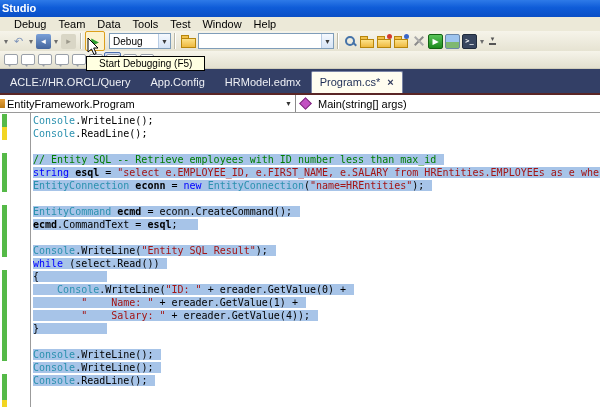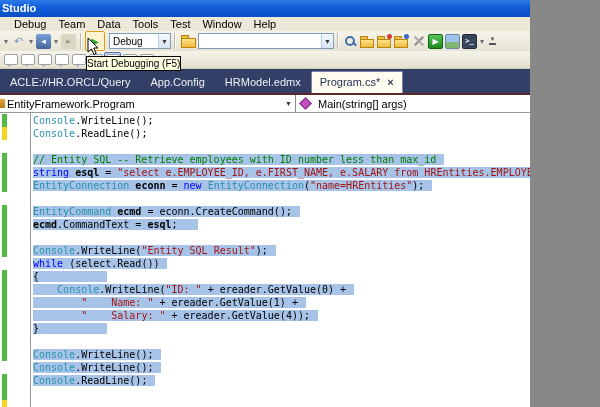--- a/index.html
+++ b/index.html
@@ -1,16 +1,16 @@
 <!DOCTYPE html>
 <html style="--selection: #a7c4e8; --keyword: #0000ff; --type: #2b91af; --string: #a31515; --comment: #007d00; --tab-strip: #333f66; --change-saved: #55b948; --change-unsaved: #f2d522; --tooltip-bg: #ffffe1;"><head>
 <meta charset="utf-8">
 <style>
   html,body{margin:0;padding:0;background:#888;}
-  .win{width:530px;height:407px;position:relative;overflow:hidden;background:#ece9d8;
+  .win{width:600px;height:407px;position:relative;overflow:hidden;background:#ece9d8;
        font-family:"Liberation Sans",sans-serif;font-size:11px;color:#000;}
 
   
   .titlebar{height:17px;background:linear-gradient(180deg,#2e7ae8 0%,#0f5cd8 45%,#0a4fc6 100%);
             color:#fff;font-weight:bold;padding:2px 0 0 2px;box-sizing:border-box;}
   
   .menubar{height:14px;line-height:14px;padding-left:8px;background:#ece9d8;}
   .mi{display:inline-block;padding:0 6px;cursor:default;}
 
   
@@ -53,21 +53,21 @@
   .overflow{display:flex;flex-direction:column;align-items:center;margin-left:3px;color:#555;font-size:7px;line-height:4px;}
   .overflow i{font-style:normal;border-bottom:2px solid #555;width:7px;height:2px;}
   
   .bubw{width:17px;height:16px;display:flex;align-items:center;justify-content:center;border-radius:2px;}
   .bubw.pressed{background:#cdd9f0;border:1px solid #4d6fae;box-sizing:border-box;}
   .bub{width:12px;height:9px;background:#fff;border:1px solid #9aa0a8;border-radius:2px;position:relative;}
   .bub::after{content:"";position:absolute;left:2px;bottom:-3px;border-left:3px solid transparent;border-right:1px solid transparent;border-top:3px solid #9aa0a8;}
 
   
   .tooltip{position:absolute;left:86px;top:56px;background:var(--tooltip-bg,#ffffe1);border:1px solid #000;
-           padding:1px 0;font-size:10px;z-index:50;white-space:nowrap;}
+           padding:1px 12px;font-size:10px;z-index:50;white-space:nowrap;}
   .cursor{position:absolute;left:87px;top:37px;z-index:60;}
 
   
   .tabstrip{height:24px;background:var(--tab-strip,#333f66);display:flex;align-items:flex-end;color:#eef0f5;}
   .tab{padding:0 10px 5px 10px;cursor:default;white-space:nowrap;}
   .tab.active{background:#fffdf0;color:#1c2b55;border:1px solid #7a84a5;border-bottom:none;
               border-radius:2px 2px 0 0;padding:4px 8px 5px 8px;display:flex;align-items:flex-end;gap:7px;}
   .tabx{font-weight:bold;color:#303a5c;font-size:11px;}
   .redline{height:2px;background:#5a2626;}
 

